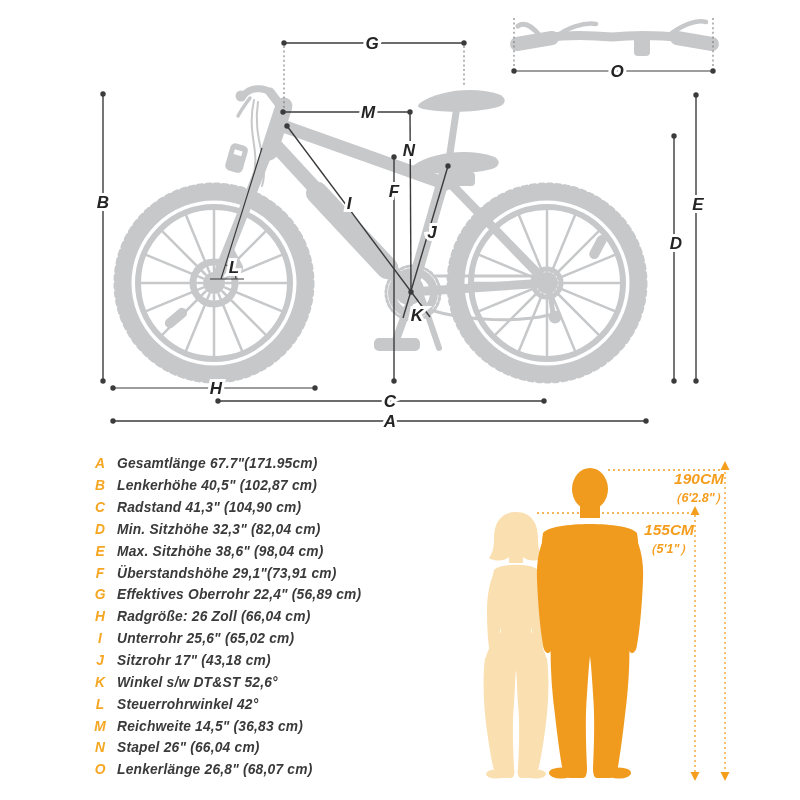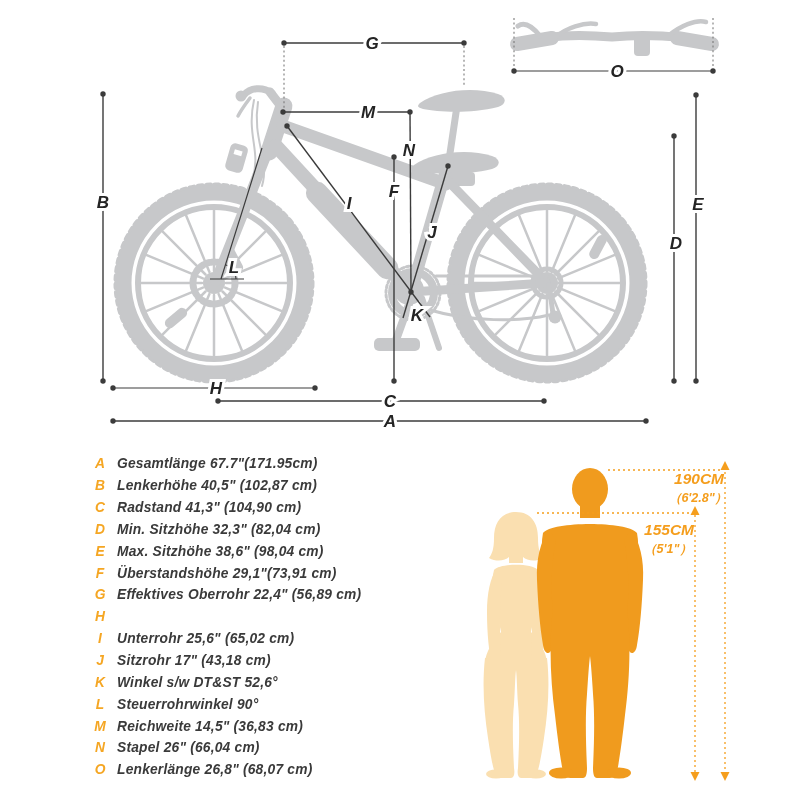--- a/index.html
+++ b/index.html
@@ -209,36 +209,37 @@
     <div class="spec-row">
         <span class="spec-letter">F</span>
         <span class="spec-text">Überstandshöhe 29,1"(73,91 cm)</span>
       </div>
     <div class="spec-row">
         <span class="spec-letter">G</span>
         <span class="spec-text">Effektives Oberrohr 22,4" (56,89 cm)</span>
       </div>
     <div class="spec-row">
         <span class="spec-letter">H</span>
+        <span class="spec-text">Radgröße: 26 Zoll (66,04 cm)</span>
       </div>
     <div class="spec-row">
         <span class="spec-letter">I</span>
         <span class="spec-text">Unterrohr 25,6" (65,02 cm)</span>
       </div>
     <div class="spec-row">
         <span class="spec-letter">J</span>
         <span class="spec-text">Sitzrohr 17" (43,18 cm)</span>
       </div>
     <div class="spec-row">
         <span class="spec-letter">K</span>
         <span class="spec-text">Winkel s/w DT&amp;ST 52,6°</span>
       </div>
     <div class="spec-row">
         <span class="spec-letter">L</span>
-        <span class="spec-text">Steuerrohrwinkel 90°</span>
+        <span class="spec-text">Steuerrohrwinkel 42°</span>
       </div>
     <div class="spec-row">
         <span class="spec-letter">M</span>
         <span class="spec-text">Reichweite 14,5" (36,83 cm)</span>
       </div>
     <div class="spec-row">
         <span class="spec-letter">N</span>
         <span class="spec-text">Stapel 26" (66,04 cm)</span>
       </div>
     <div class="spec-row">

